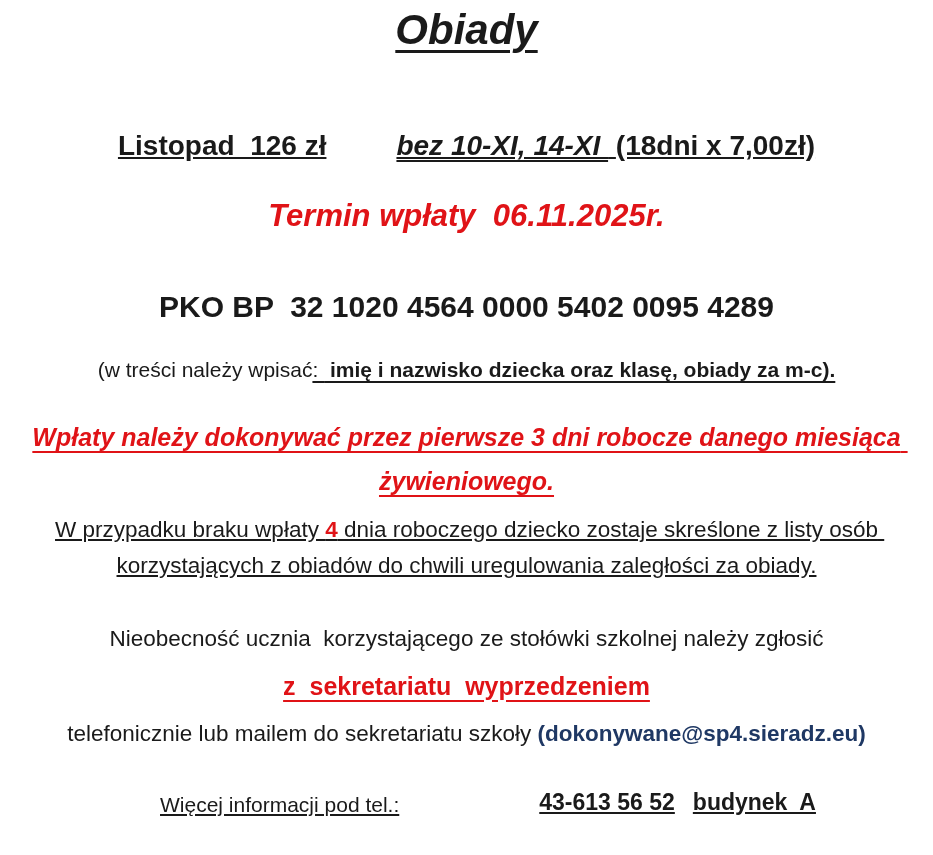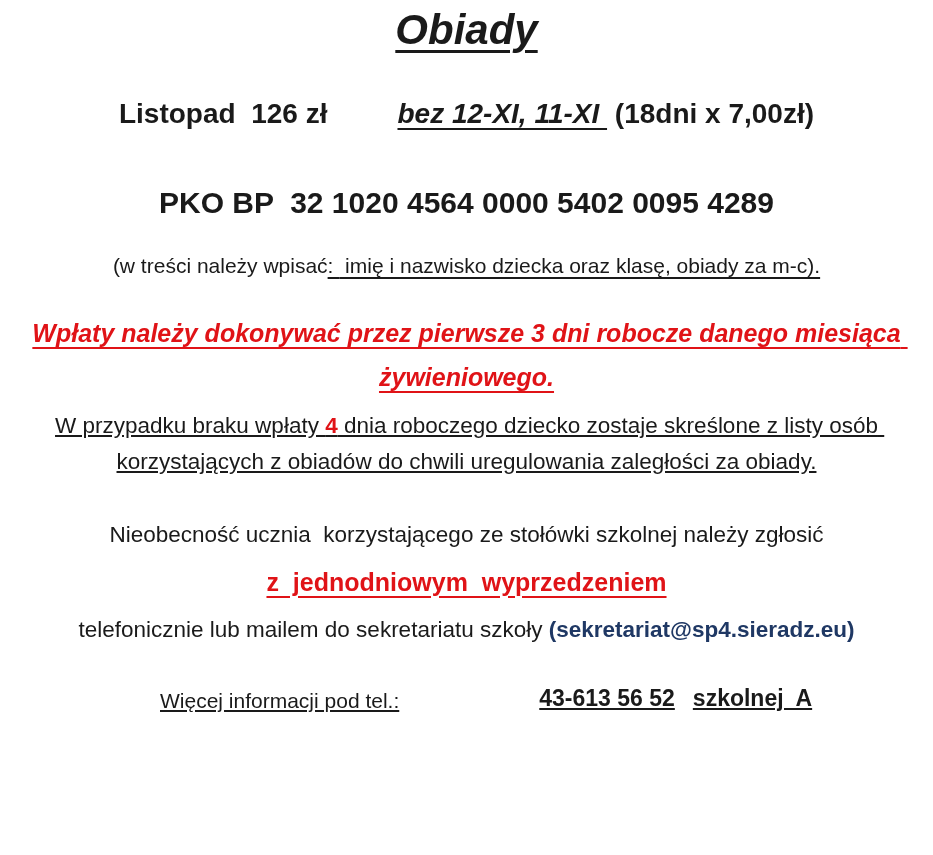--- a/index.html
+++ b/index.html
@@ -27,27 +27,28 @@
     font-size: 42px;
     font-weight: bold;
     font-style: italic;
     text-decoration: underline;
     text-underline-offset: 6px;
     text-decoration-thickness: 3px;
     margin: 6px 0 0 0;
   }
 
   .month-line {
-    margin-top: 44px;
+    margin-top: 76px;
     font-size: 28px;
     font-weight: bold;
     display: flex;
     justify-content: center;
     align-items: flex-start;
     gap: 0;
+    text-decoration: underline;
   }
   .month-amount { margin-right: 70px; }
   .excluded {
     font-style: italic;
     text-decoration: underline;
     text-underline-offset: 5px;
     text-decoration-thickness: 2px;
   }
 
   .deadline {
@@ -66,21 +67,21 @@
 
   .transfer-note {
     margin-top: 34px;
     font-size: 21px;
   }
   .transfer-note .underlined {
     text-decoration: underline;
     text-underline-offset: 4px;
     text-decoration-thickness: 2px;
   }
-  .transfer-note .required { font-weight: normal; }
+  .transfer-note .required { font-weight: bold; }
 
   .payment-rule {
     margin: 34px auto 0 auto;
     width: 893px;
     font-size: 25px;
     font-weight: bold;
     font-style: italic;
     line-height: 1.75;
   }
   .payment-rule .rule-text {
@@ -150,51 +151,52 @@
 </style>
 </head>
 <body>
 
 <div class="doc">
 
   <h1 class="title pre">Obiady</h1>
 
   <div class="month-line">
     <span class="month-amount pre">Listopad  126 zł</span>
-    <span class="excluded pre">bez 12-XI, 11-XI </span>
+    <span class="excluded pre">bez 10-XI, 14-XI </span>
     <span class="pre"> (18dni x 7,00zł)</span>
   </div>
 
+  <div class="deadline pre accent-red" style="color: rgb(224, 19, 23);">Termin wpłaty  06.11.2025r.</div>
 
   <div class="account pre">PKO BP  32 1020 4564 0000 5402 0095 4289</div>
 
   <div class="transfer-note">
     <span class="pre">(w treści należy wpisać</span><span class="underlined pre">: </span><span class="underlined required pre"> imię i nazwisko dziecka oraz klasę, obiady za m-c).</span>
   </div>
 
   <div class="payment-rule accent-red" style="color: rgb(224, 19, 23);">
     <span class="rule-text pre">Wpłaty należy dokonywać przez pierwsze 3 dni robocze danego miesiąca żywieniowego.</span>
   </div>
 
   <p class="late-payment">
     <span class="pre">W przypadku braku wpłaty </span><span class="day-red accent-red pre" style="color: rgb(224, 19, 23);">4</span><span class="pre"> dnia roboczego dziecko zostaje skreślone z listy osób korzystających z obiadów do chwili uregulowania zaległości za obiady.</span>
   </p>
 
   <div class="absence pre">Nieobecność ucznia  korzystającego ze stołówki szkolnej należy zgłosić</div>
 
-  <div class="advance pre accent-red" style="color: rgb(224, 19, 23);">z  jednodniowym  wyprzedzeniem</div>
+  <div class="advance pre accent-red" style="color: rgb(224, 19, 23);">z  sekretariatu  wyprzedzeniem</div>
 
   <div class="contact">
-    <span class="pre">telefonicznie lub mailem do sekretariatu szkoły </span><span class="email accent-navy pre" style="color: rgb(31, 56, 100);">(sekretariat@sp4.sieradz.eu)</span>
+    <span class="pre">telefonicznie lub mailem do sekretariatu szkoły </span><span class="email accent-navy pre" style="color: rgb(31, 56, 100);">(dokonywane@sp4.sieradz.eu)</span>
   </div>
 
 
   <div class="more-info">
     <span class="more-info-label pre">Więcej informacji pod tel.:</span>
     <div class="phones">
       <div class="phone-line">
-        <span class="pre">43-613 56 52</span><span class="building pre">szkolnej  A</span>
+        <span class="pre">43-613 56 52</span><span class="building pre">budynek  A</span>
       </div>
 
     </div>
   </div>
 
 </div>
 
 </body></html>

